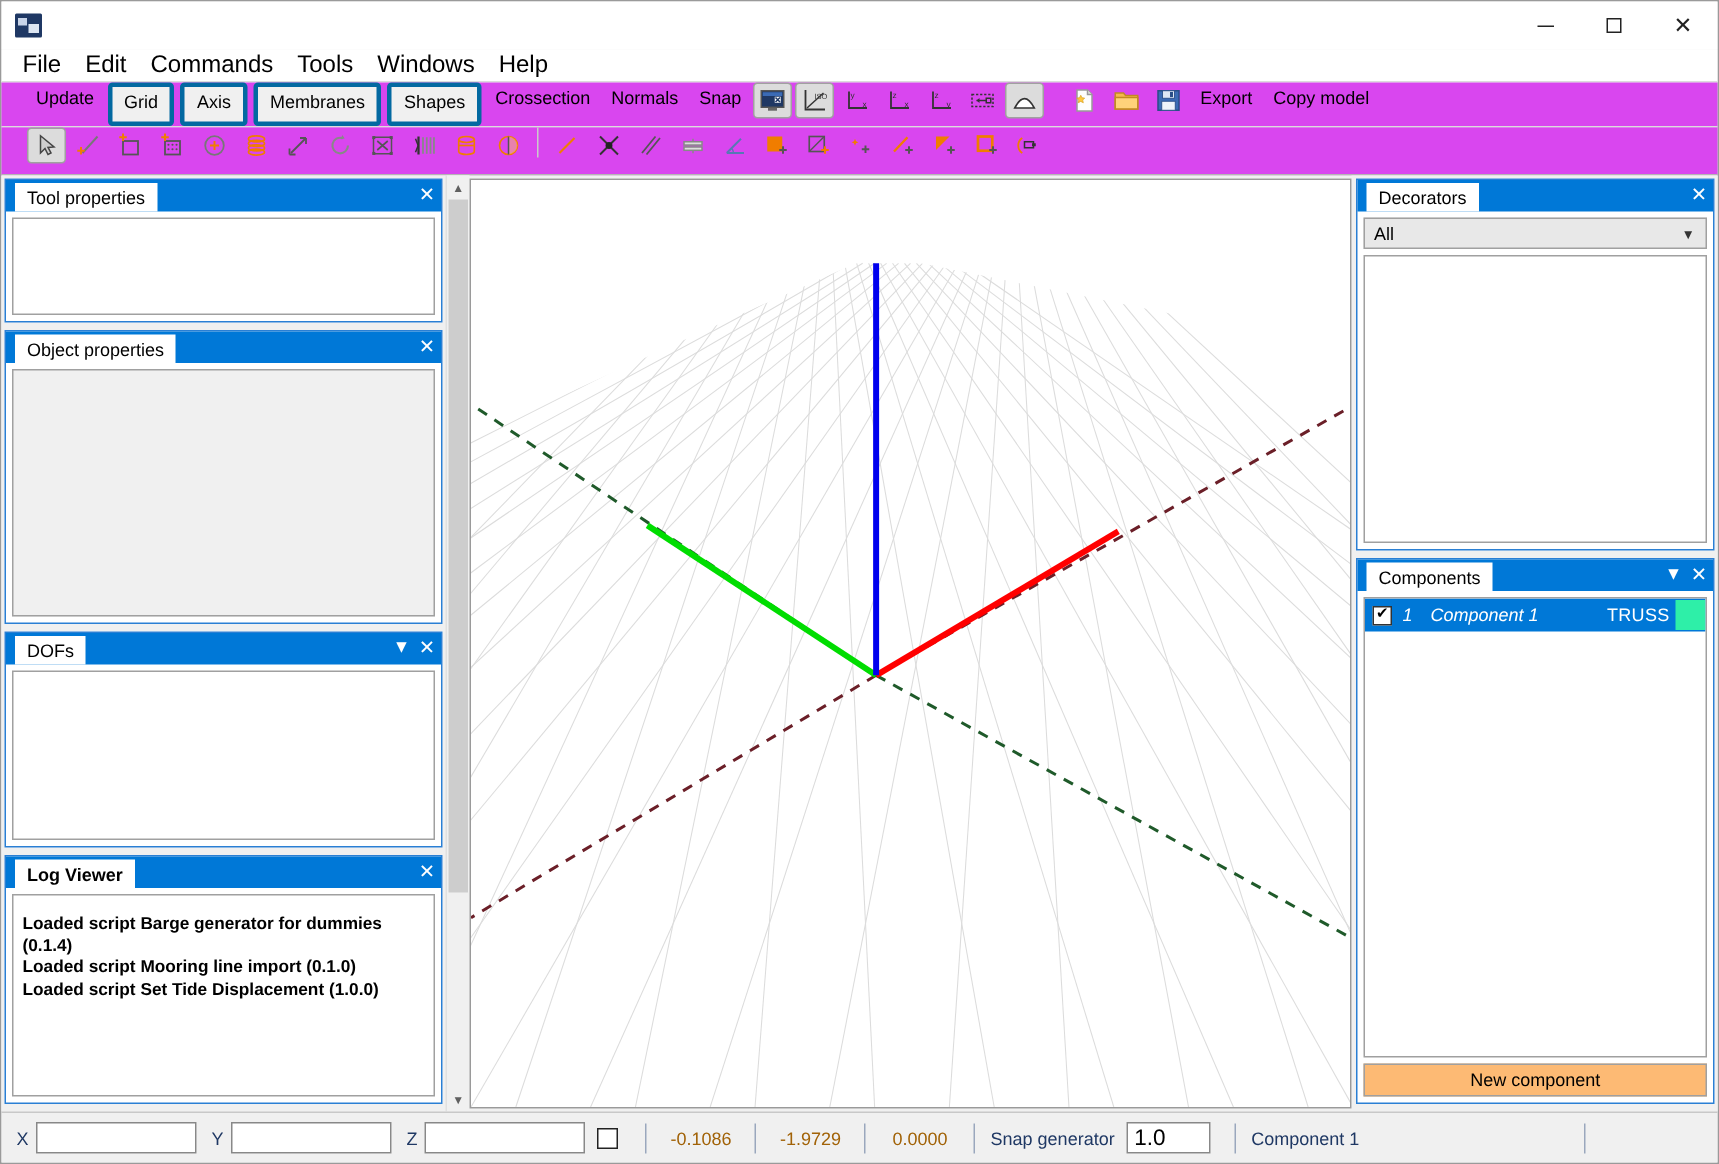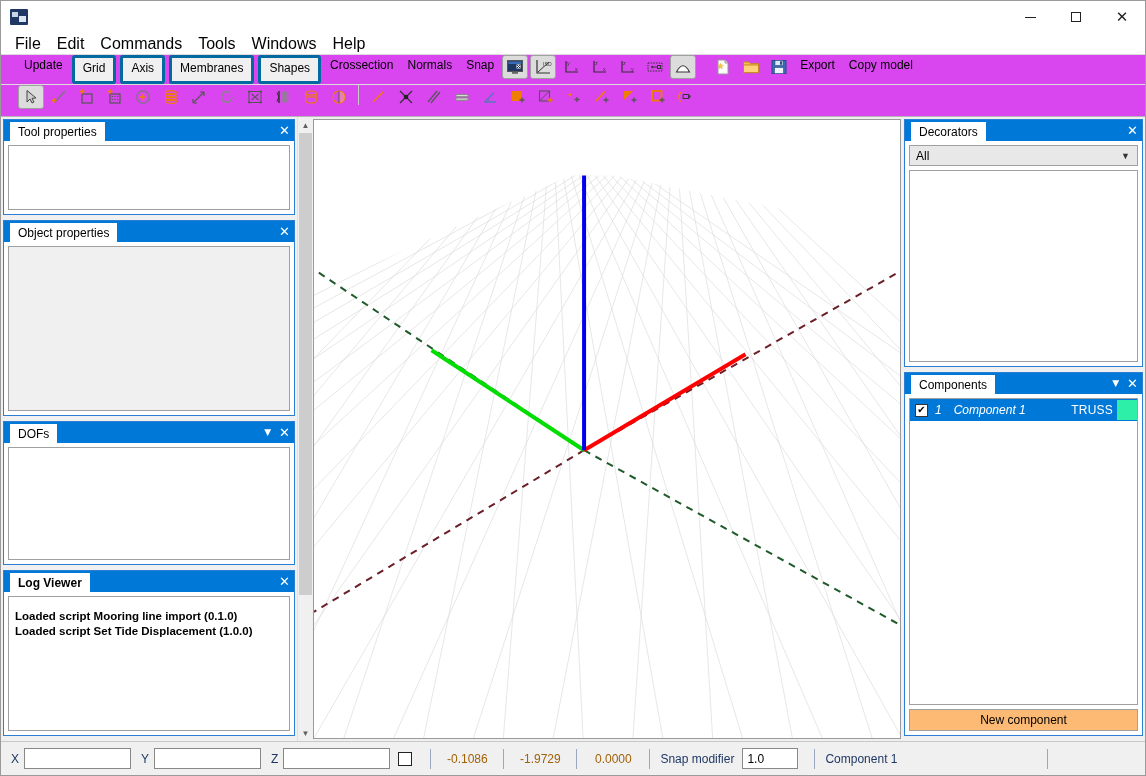--- a/index.html
+++ b/index.html
@@ -270,21 +270,21 @@
     display: flex; align-items: center;
     padding: 0 6px;
     color: #1f3864;
     font-size: 12px;
   }
   .sb-label { margin: 0 5px 0 4px; color: #1f3864; }
   .sb-input {
     height: 21px; border: 1px solid #888;
     background: #ffffff; margin-right: 6px;
     font-family: "Liberation Sans", sans-serif;
-    font-size: 12px; padding: 0 4px; color: #000;
+    font-size: 15px; padding: 0 4px; color: #000;
   }
   .sb-input.xyz { width: 107px; }
   .sb-input.snap { width: 56px; }
   .sb-check {
     width: 14px; height: 14px;
     border: 1px solid #222; background: #fff;
     margin: 0 8px 0 2px;
   }
   .sb-div { width: 1px; height: 20px; background: #9aa7bd; margin: 0 10px; }
   .sb-num { min-width: 52px; text-align: center; color: #a16207; }
@@ -620,20 +620,21 @@
 
       <div class="panel logviewer">
         <div class="panel-head">
           <div class="panel-tab">Log Viewer</div>
           <div class="panel-head-btns">
             <span class="head-btn">✕</span>
           </div>
         </div>
         <div class="panel-body">
           <div class="log-lines">
+            <div>Loaded script Barge generator for dummies (0.1.4)</div>
             <div>Loaded script Mooring line import (0.1.0)</div>
             <div>Loaded script Set Tide Displacement (1.0.0)</div>
           </div>
         </div>
       </div>
     </div>
 
     <div class="dock-scroll">
       <div class="sb-arrow">▲</div>
       <div class="sb-track">
@@ -771,20 +772,20 @@
     <span class="sb-label">Z</span>
     <input class="sb-input xyz" value="" style="">
     <span class="sb-check"></span>
     <span class="sb-div"></span>
     <span class="sb-num">-0.1086</span>
     <span class="sb-div"></span>
     <span class="sb-num">-1.9729</span>
     <span class="sb-div"></span>
     <span class="sb-num">0.0000</span>
     <span class="sb-div"></span>
-    <span class="sb-text">Snap modifier</span>
+    <span class="sb-text">Snap generator</span>
     <input class="sb-input snap" style="margin-left: 8px;" value="1.0">
     <span class="sb-div"></span>
     <span class="sb-text">Component 1</span>
     <span class="sb-div" style="margin-left:150px"></span>
   </div>
 
 </div>
 
 </body></html>

